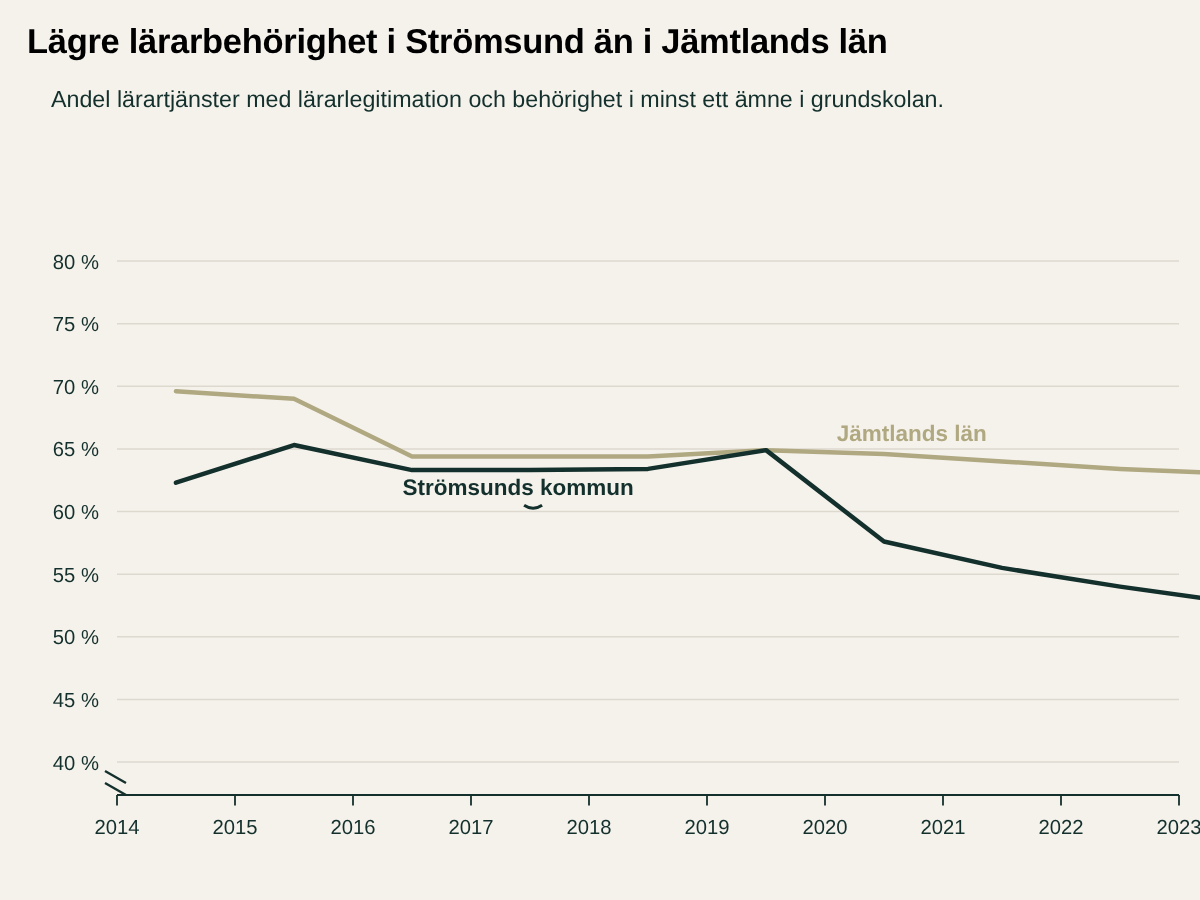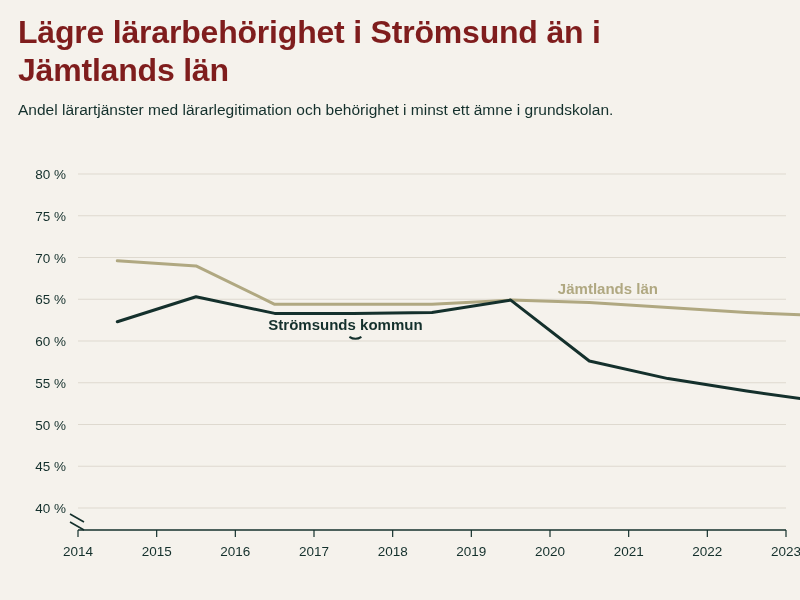--- a/index.html
+++ b/index.html
@@ -15,34 +15,34 @@
     overflow: hidden;
   }
   .page {
     position: relative;
     width: 800px;
     height: 600px;
     box-sizing: border-box;
     padding: 14px 18px 0 18px;
   }
   .title {
-    font-size: 32px;
+    font-size: 23px;
     line-height: 1.18;
     font-weight: 700;
-    color: #7f1d1d;
+    color: #000000;
     letter-spacing: -0.2px;
     margin: 0 0 10px 0;
     max-width: 700px;
   }
   .subtitle {
     font-size: 15.5px;
     line-height: 1.35;
     font-weight: 400;
     color: #14302c;
-    margin: 0;
+    margin: 16px;
     max-width: 740px;
   }
   .chart-wrap {
     position: absolute;
     left: 0;
     top: 160px;
     width: 800px;
     height: 440px;
   }
   svg {

